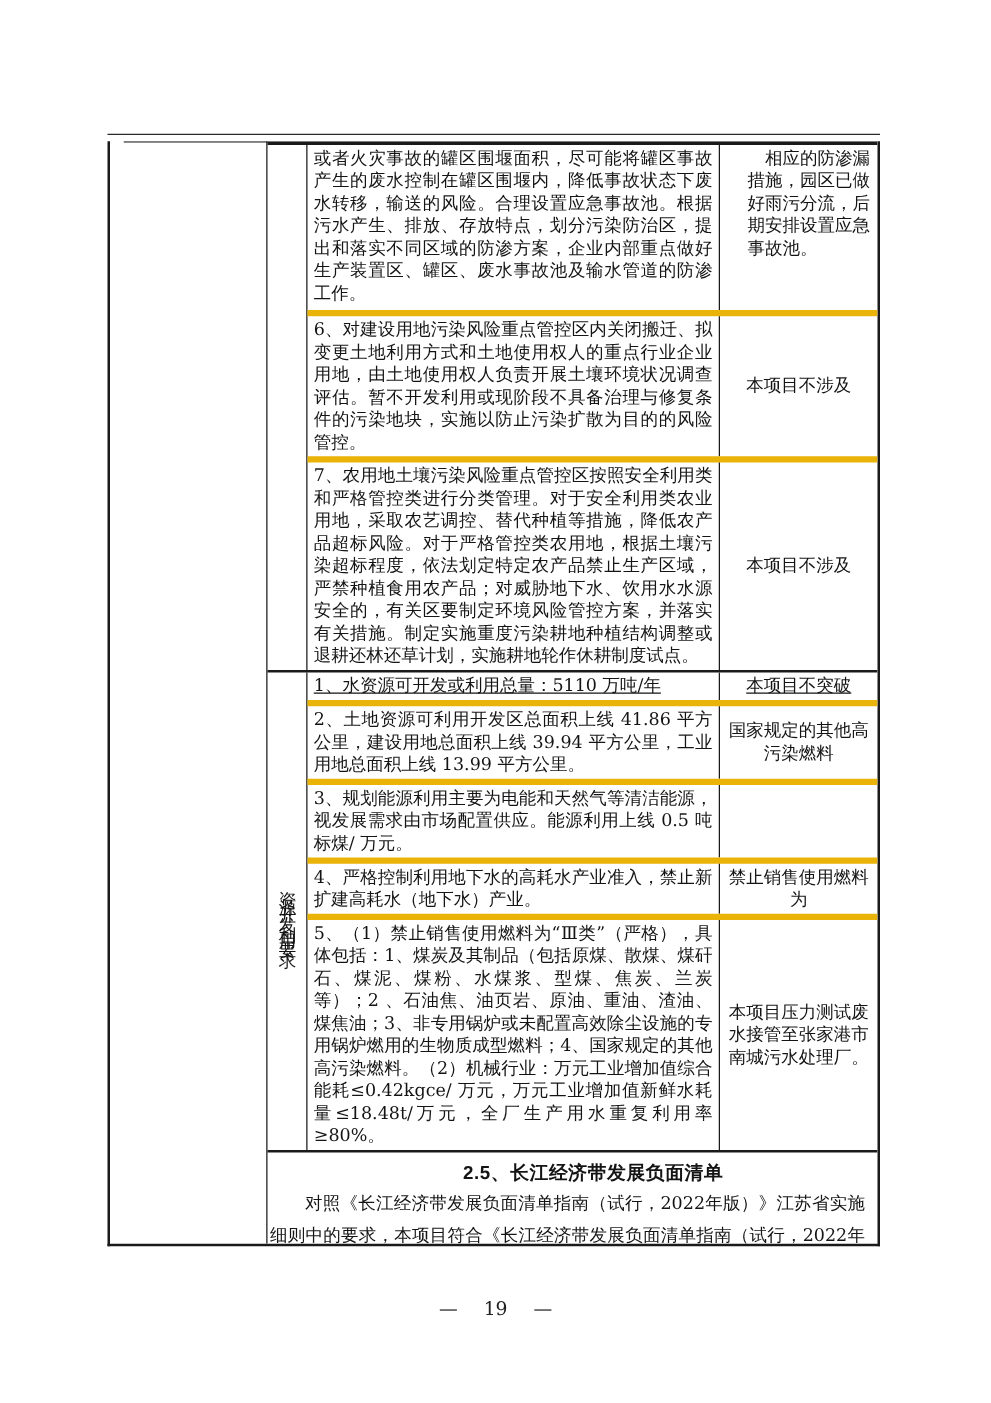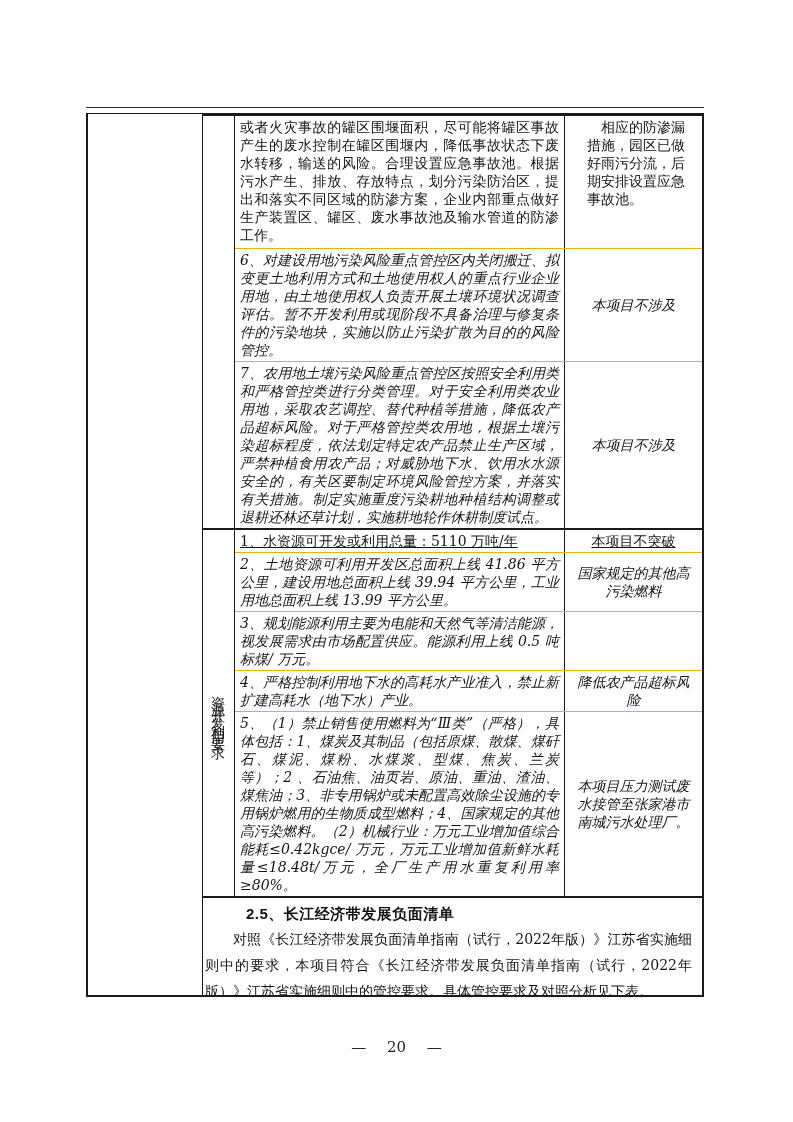--- a/index.html
+++ b/index.html
@@ -6,42 +6,42 @@
   html,body { background:#ffffff; }
   .page {
     position:relative; width:793px; height:1122px; background:#fff;
     font-family:"DejaVu Serif","Liberation Serif",serif; color:#141414;
     overflow:hidden;
   }
   .top-rule { position:absolute; left:86px; top:107px; width:618px; height:1px; background:#2a2a2a; }
   .outer {
     position:absolute; left:86px; top:113px; width:618px; height:884px;
     border-left:2px solid #1a1a1a; border-right:2px solid #1a1a1a; border-bottom:2px solid #1a1a1a;
-    display:flex; overflow:hidden;
+    display:flex; overflow:hidden;padding-left:11px;
   }
   .left-col { width:115px; border-top:1px solid #1a1a1a; border-right:1px solid #1a1a1a; }
   .right-area { flex:1; border-top:3px solid #1a1a1a; display:flex; flex-direction:column; }
 
   .itable { display:flex; flex-direction:column; border-bottom:2px solid #1a1a1a; font-size:14px; line-height:18px; }
   .isec { display:flex; }
   .isec.resource { border-top:2px solid #1a1a1a; }
   .label-cell { width:32px; border-right:1px solid #1a1a1a; display:flex; align-items:center; justify-content:center; }
   .vlabel { writing-mode:vertical-rl; text-orientation:upright; letter-spacing:7px; font-size:14px; }
   .rows { flex:1; display:flex; flex-direction:column; }
   .irow { display:flex; }
-  .irow + .irow { border-top:1px solid #eab308;font-style:italic; }
+  .irow + .irow { border-top:5px solid #eab308; }
   .cell-c { width:330px; border-right:1px solid #1a1a1a; padding:2px 5px; text-align:justify; }
   .cell-s { flex:1; display:flex; align-items:center; justify-content:center; text-align:center; padding:0 6px; }
   .cell-s.top { align-items:flex-start; padding-top:2px;margin-left:16px; }
   .cell-s.top .indent { text-align:left; text-indent:1em; }
   .irow.r-a { min-height:132px; }
   .irow.r-d { min-height:22px;text-decoration:underline; }
   .irow.r-d .cell-c { display:flex; align-items:center; text-align:left; }
 
-  .bottom { flex:1; display:flex; flex-direction:column; overflow:hidden; }
+  .bottom { flex:1; display:flex; flex-direction:column; overflow:hidden;align-items:center; }
   .heading {
     margin:7px 10px 0 13px; font-size:15px; font-weight:bold; text-indent:2em;
     font-family:"Liberation Sans","DejaVu Sans",sans-serif; letter-spacing:0.5px;
   }
   .para { margin:2px 10px 0 2px; font-size:14px; line-height:26px; text-indent:2em; text-align:justify; }
 
   .pagenum { position:absolute; top:1038px; left:0; width:100%; text-align:center; font-size:15px; word-spacing:16px; color:#222; }
 </style>
 </head>
 <body>
@@ -86,32 +86,32 @@
             </div>
             <div class="irow">
               <div class="cell-c">2、土地资源可利用开发区总面积上线 41.86 平方公里，建设用地总面积上线 39.94 平方公里，工业用地总面积上线 13.99 平方公里。</div>
               <div class="cell-s">国家规定的其他高污染燃料</div>
             </div>
             <div class="irow">
               <div class="cell-c">3、规划能源利用主要为电能和天然气等清洁能源，视发展需求由市场配置供应。能源利用上线 0.5 吨标煤/ 万元。</div>
             </div>
             <div class="irow">
               <div class="cell-c">4、严格控制利用地下水的高耗水产业准入，禁止新扩建高耗水（地下水）产业。</div>
-              <div class="cell-s">降低农产品超标风险</div>
+              <div class="cell-s">禁止销售使用燃料为</div>
             </div>
             <div class="irow">
               <div class="cell-c">5、（1）禁止销售使用燃料为“Ⅲ类”（严格），具体包括：1、煤炭及其制品（包括原煤、散煤、煤矸石、煤泥、煤粉、水煤浆、型煤、焦炭、兰炭等）；2 、石油焦、油页岩、原油、重油、渣油、煤焦油；3、非专用锅炉或未配置高效除尘设施的专用锅炉燃用的生物质成型燃料；4、国家规定的其他高污染燃料。（2）机械行业：万元工业增加值综合能耗≤0.42kgce/ 万元，万元工业增加值新鲜水耗量≤18.48t/万元，全厂生产用水重复利用率≥80%。</div>
               <div class="cell-s">本项目压力测试废水接管至张家港市南城污水处理厂。</div>
             </div>
           </div>
         </div>
       </div>
 
       <div class="bottom">
         <div class="heading">2.5、长江经济带发展负面清单</div>
         <div class="para">对照《长江经济带发展负面清单指南（试行，2022年版）》江苏省实施细则中的要求，本项目符合《长江经济带发展负面清单指南（试行，2022年版）》江苏省实施细则中的管控要求。具体管控要求及对照分析见下表。</div>
 
       </div>
     </div>
   </div>
 
-  <div class="pagenum">— 20 —</div>
+  <div class="pagenum">— 19 —</div>
 </div>
 
 </body></html>

